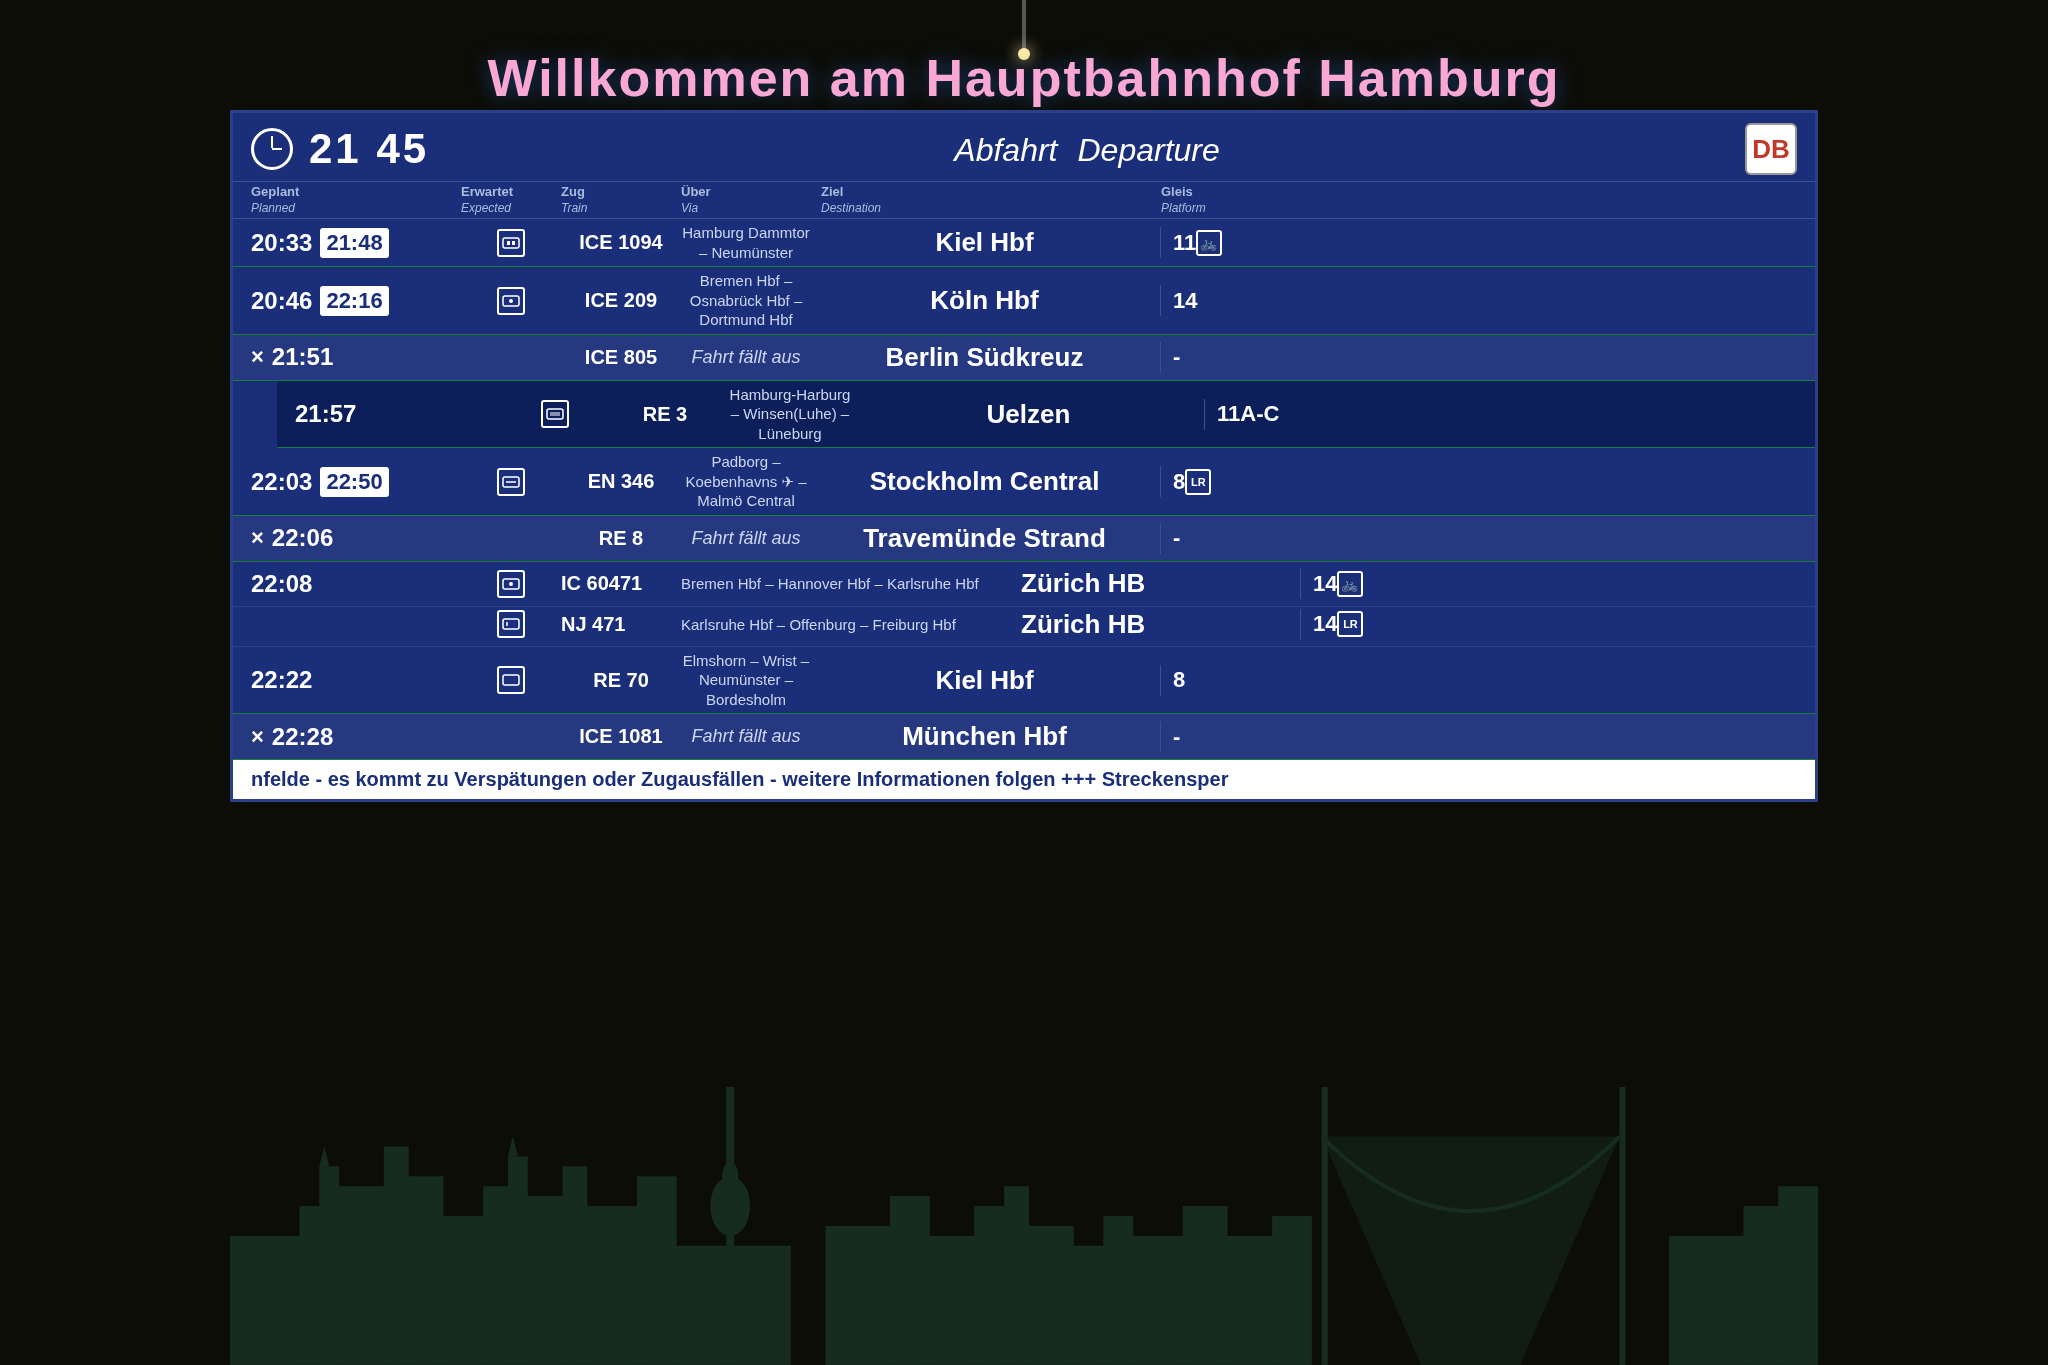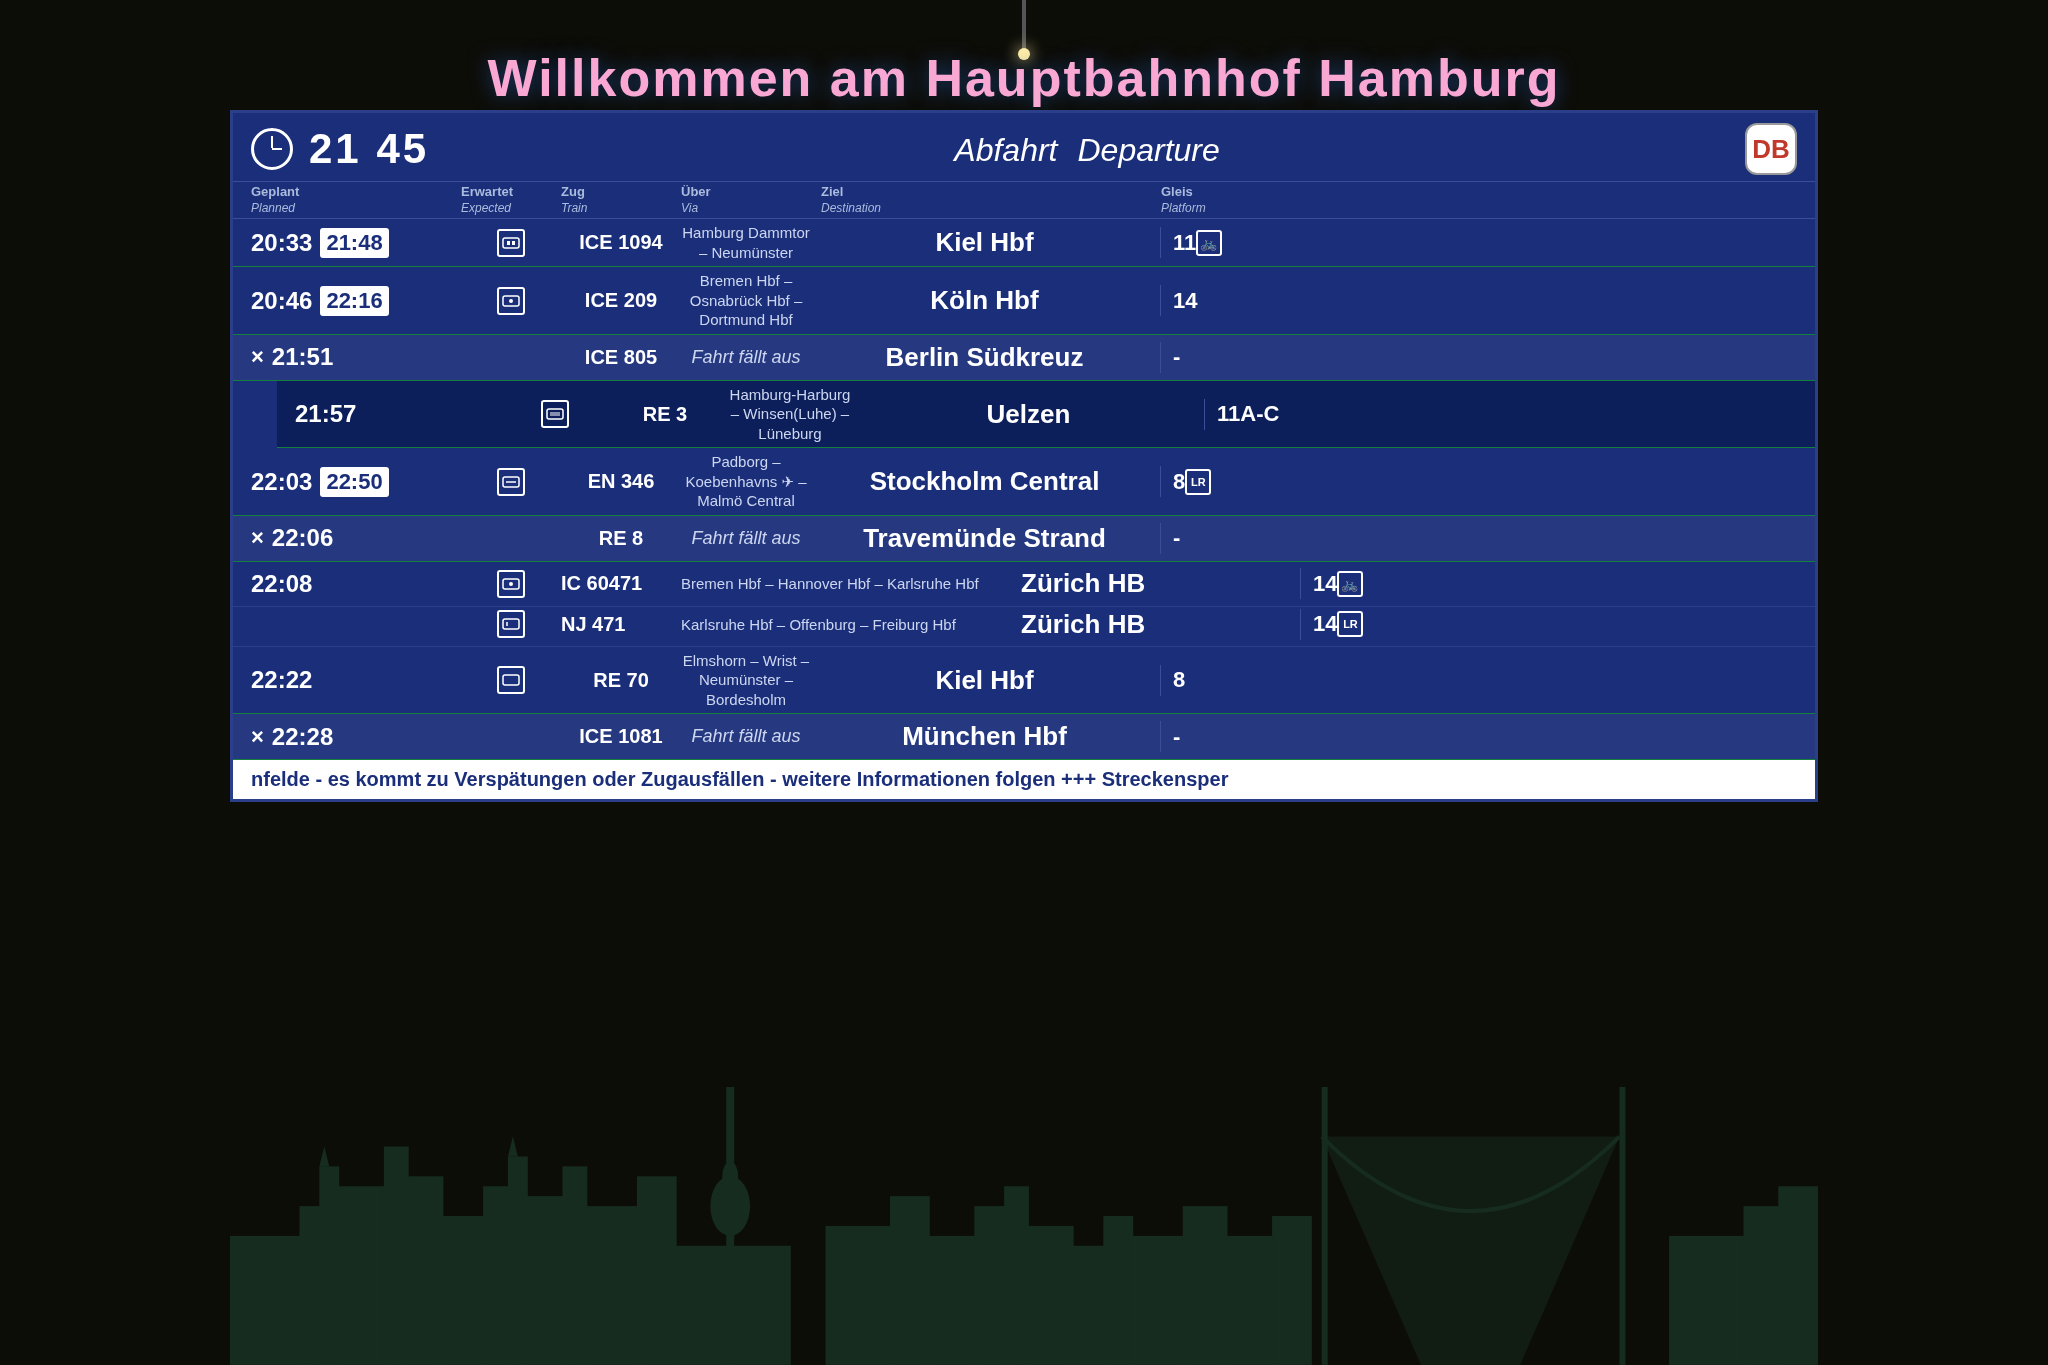--- a/index.html
+++ b/index.html
@@ -104,21 +104,21 @@
     .header-title span {
       font-weight: normal;
       font-style: italic;
       font-size: 32px;
     }
 
     .db-logo {
       width: 52px;
       height: 52px;
       background: white;
-      border-radius: 12px;
+      border-radius: 6px;
       display: flex;
       align-items: center;
       justify-content: center;
       color: #c0392b;
       font-weight: bold;
       font-size: 26px;
       border: 2px solid #999;
     }
 
     .col-headers {

